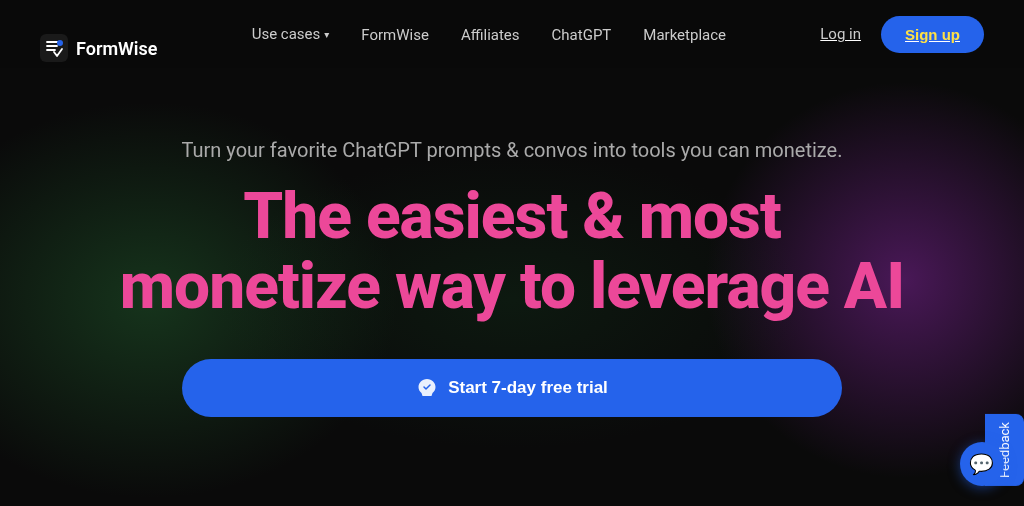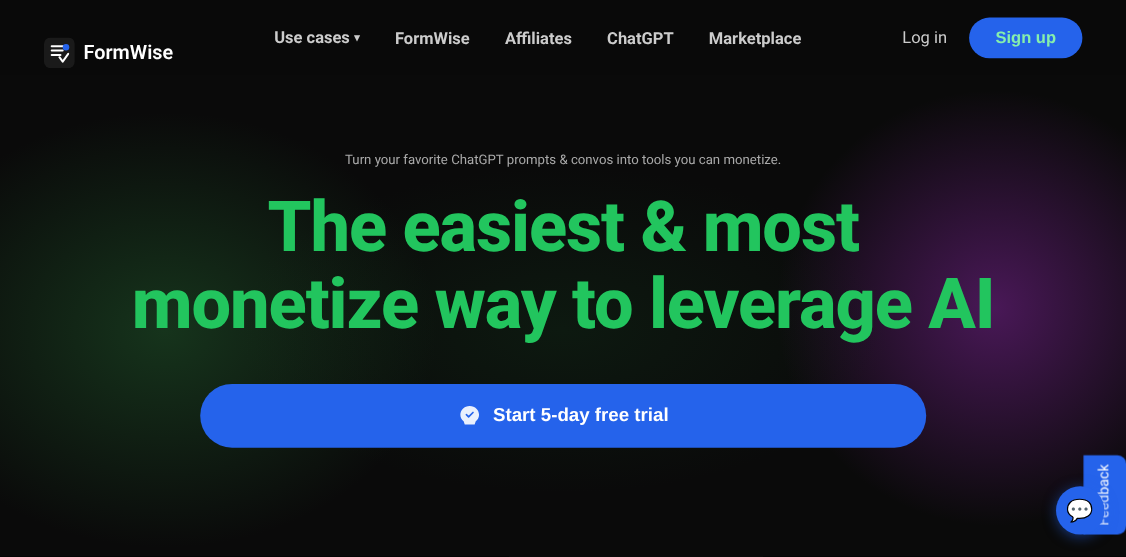--- a/index.html
+++ b/index.html
@@ -92,50 +92,51 @@
       display: flex;
       align-items: center;
       gap: 32px;
       list-style: none;
     }
 
     .nav-links li a {
       color: #ccc;
       text-decoration: none;
       font-size: 15px;
-      font-weight: 700;
+      font-weight: 400;
       transition: color 0.2s;
     }
 
     .nav-use-cases {
       display: flex;
       align-items: center;
       gap: 4px;
     }
 
     .chevron-down {
       font-size: 10px;
       color: #ccc;
     }
 
     .nav-auth {
       display: flex;
       align-items: center;
       gap: 20px;
+      text-decoration: underline;
     }
 
     .login-link {
       color: #ccc;
       text-decoration: none;
       font-size: 15px;
     }
 
     .signup-btn {
       background: #2563eb;
-      color: #86efac;
+      color: #fde047;
       border: none;
       padding: 10px 24px;
       border-radius: 999px;
       font-size: 15px;
       font-weight: 600;
       cursor: pointer;
       transition: background 0.2s;
     }
 
     
@@ -143,31 +144,31 @@
       position: relative;
       z-index: 5;
       display: flex;
       flex-direction: column;
       align-items: center;
       text-align: center;
       padding-top: 70px;
     }
 
     .hero-subtitle {
-      font-size: 12px;
+      font-size: 20px;
       color: #aaa;
       margin-bottom: 20px;
       font-weight: 400;
     }
 
     .hero-title {
       font-size: 64px;
       font-weight: 800;
       line-height: 1.1;
-      color: #22c55e;
+      color: #ec4899;
       max-width: 820px;
       margin-bottom: 36px;
       letter-spacing: -1px;
     }
 
     .cta-btn {
       display: flex;
       align-items: center;
       gap: 10px;
       background: #2563eb;
@@ -280,21 +281,21 @@
   <p class="hero-subtitle">Turn your favorite ChatGPT prompts &amp; convos into tools you can monetize.</p>
   <h1 class="hero-title">
     <span>The easiest &amp; most</span><br>
     <span>monetize way to leverage AI</span><br>
   </h1>
   <button class="cta-btn">
     <svg class="cta-icon" viewBox="0 0 22 22" fill="none">
       <path d="M11 2C6 2 2.5 6 2.5 10c0 2.5 1.2 4.5 3 6l1 3h9l1-3c1.8-1.5 3-3.5 3-6 0-4-3.5-8-8.5-8z" fill="white" opacity="0.9"></path>
       <path d="M8 10l2 2 4-4" stroke="#2563eb" stroke-width="1.5" stroke-linecap="round" stroke-linejoin="round"></path>
     </svg>
-    <span>Start 5-day free trial</span>
+    <span>Start 7-day free trial</span>
   </button>
 </section>
 
 <div class="feedback-btn">
   <span>Feedback</span>
 </div>
 
 <div class="chat-bubble">
   <span class="chat-bubble-icon">💬</span>
 </div>

